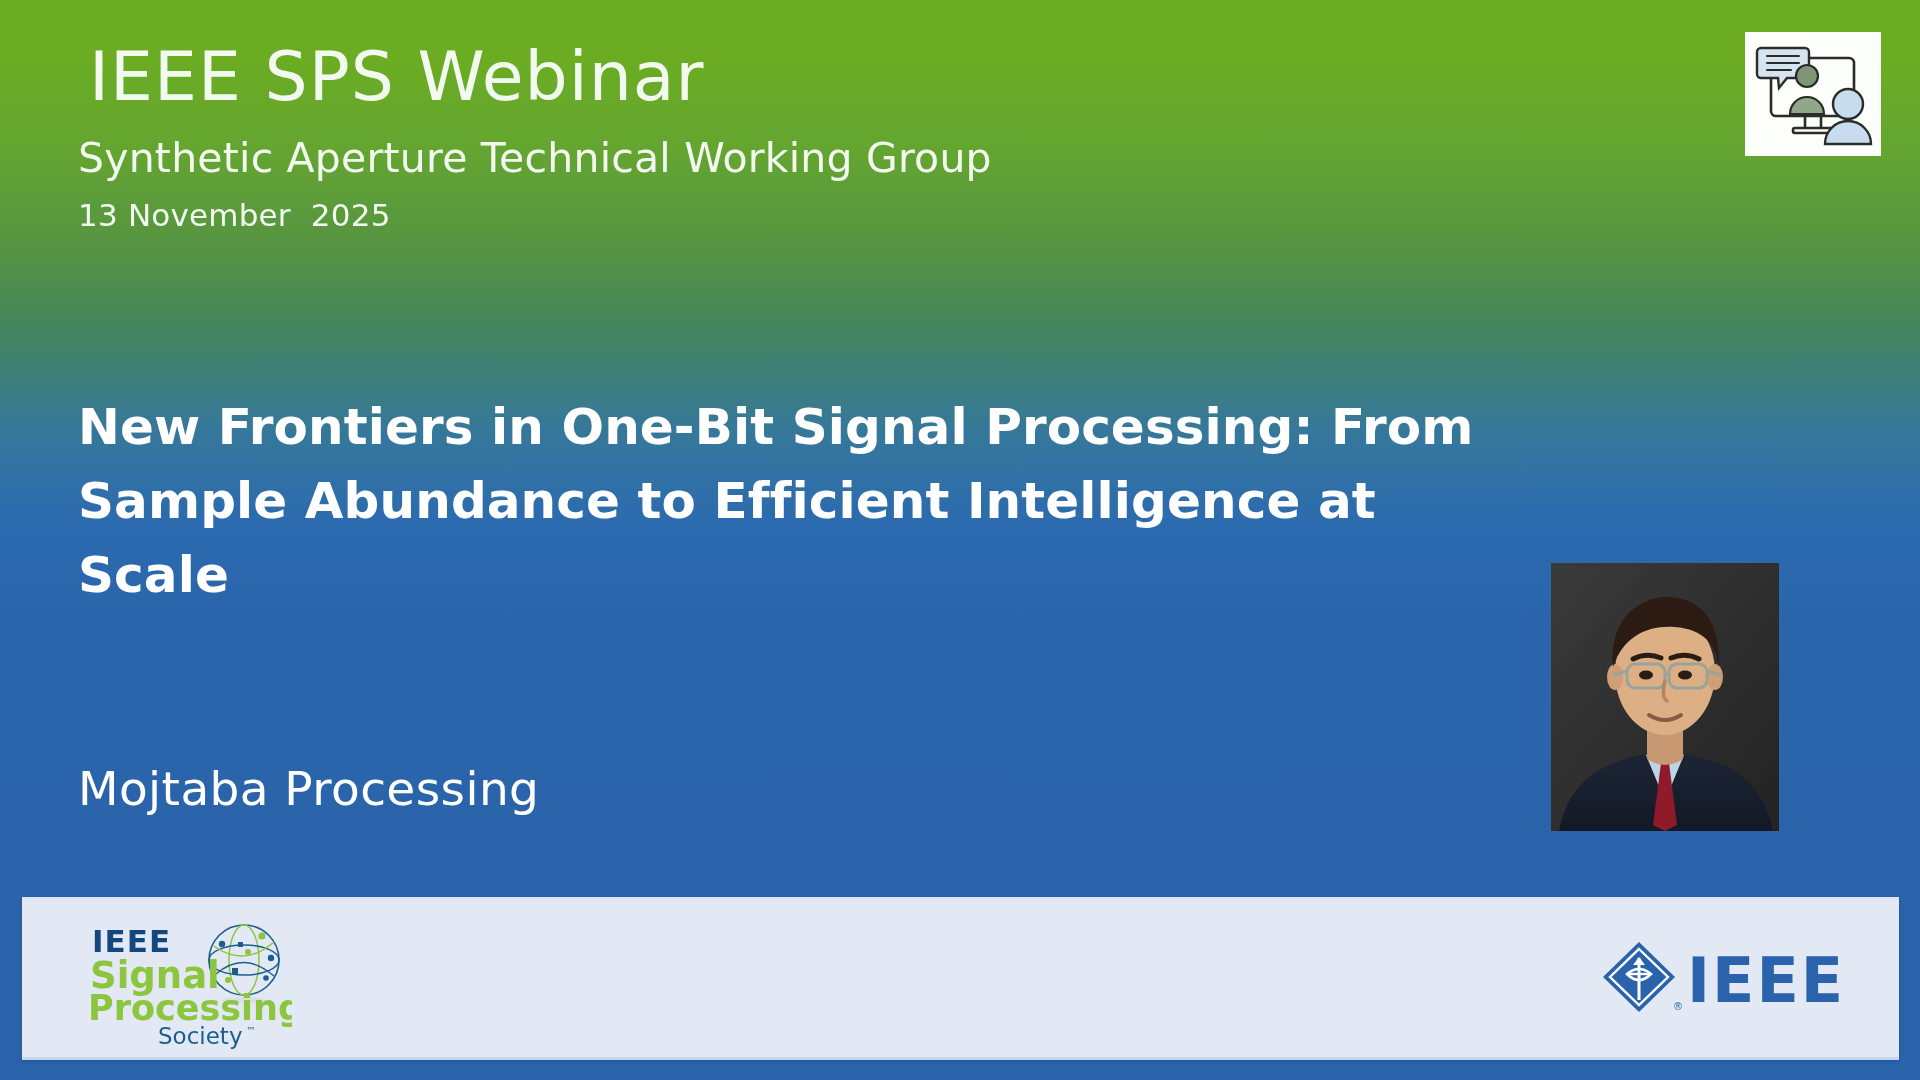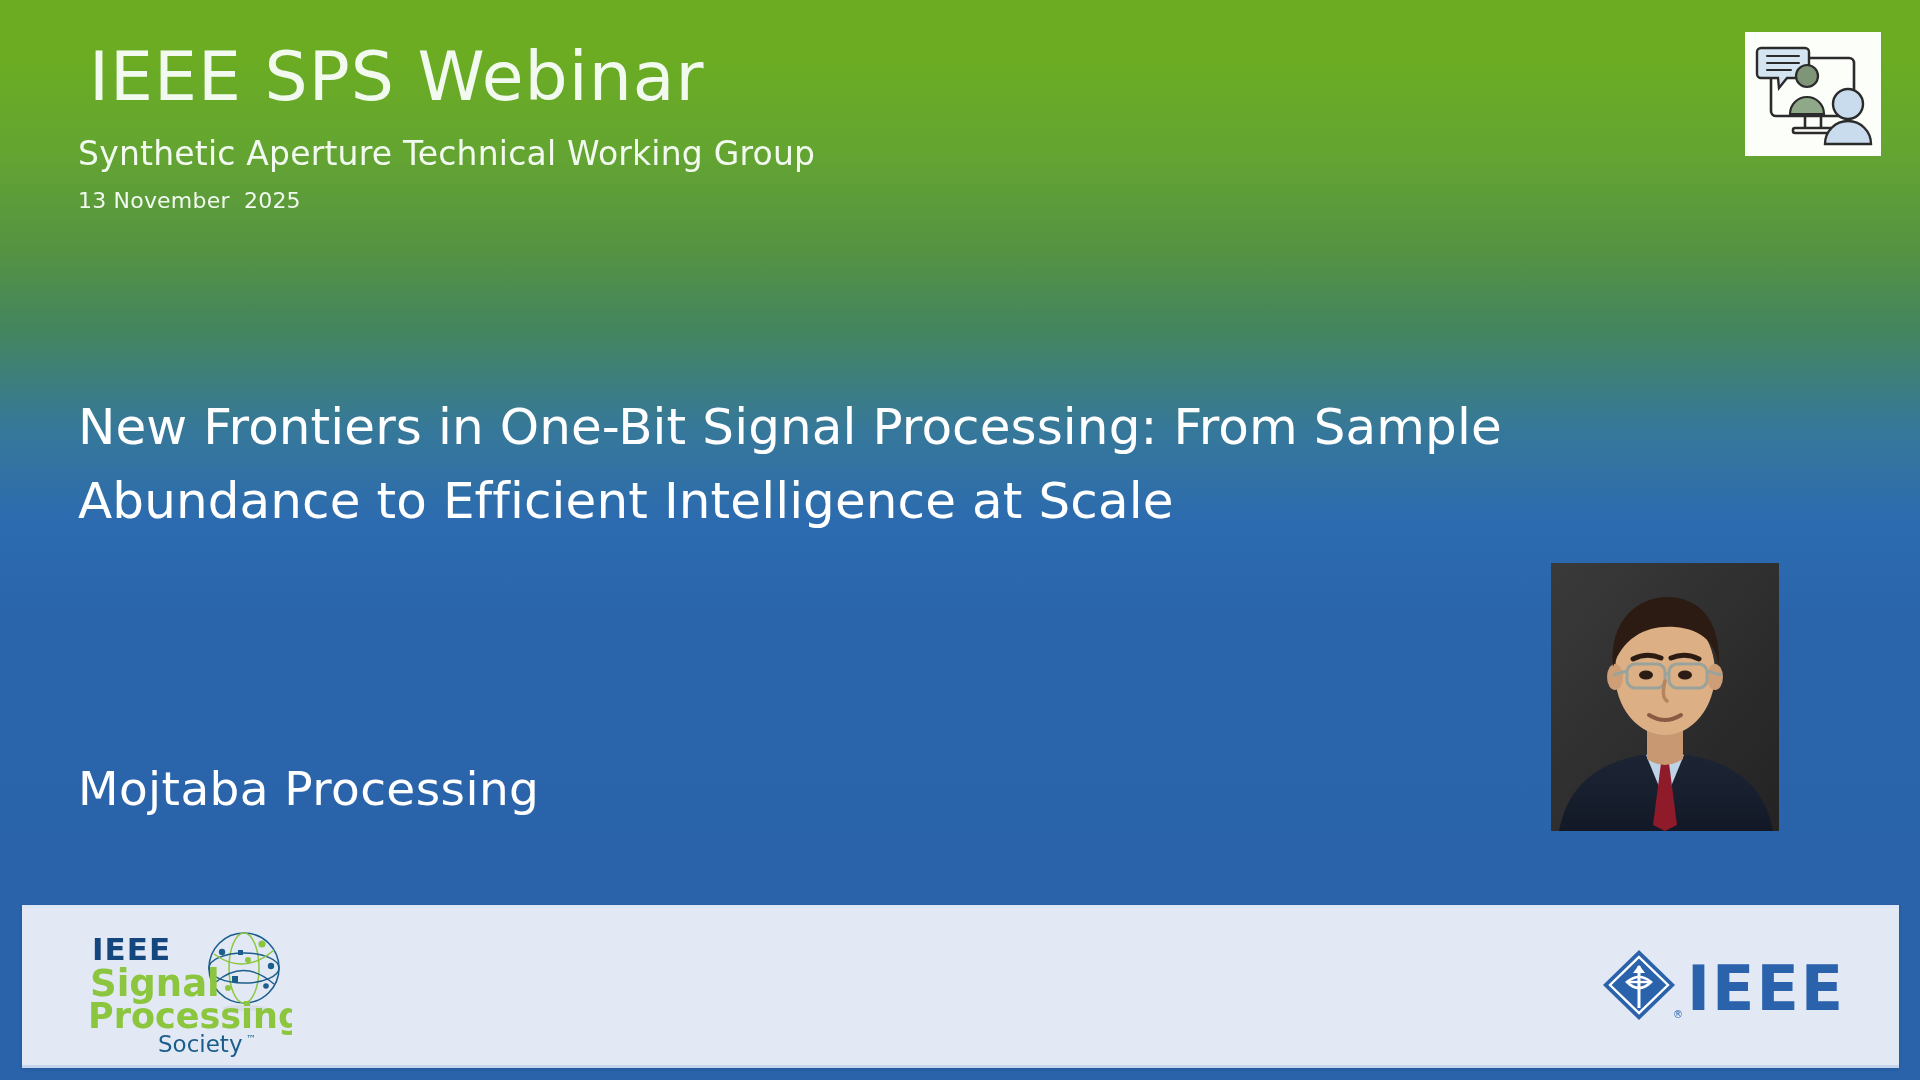--- a/index.html
+++ b/index.html
@@ -41,29 +41,29 @@
     font-family: "DejaVu Sans", sans-serif;
     font-size: 68px;
     font-weight: 400;
     color: #F2FAF0;
     letter-spacing: 1px;
     line-height: 1.05;
     margin: 11px;
     white-space: nowrap;
   }
   .webinar-subtitle {
-    font-size: 33px;
+    font-size: 41px;
     font-weight: 400;
     color: #F2FAF0;
     margin: 22px 0 0 0;
     letter-spacing: 0.2px;
     white-space: nowrap;
   }
   .webinar-date {
-    font-size: 22px;
+    font-size: 31px;
     font-weight: 400;
     color: #F2FAF0;
     margin: 15px 0 0 0;
     letter-spacing: 0.2px;
     white-space: pre;
   }
 
   
   .webinar-icon-box {
     position: absolute;
@@ -75,21 +75,21 @@
   }
   .webinar-icon-box svg { display: block; width: 100%; height: 100%; }
 
   
   .talk-title {
     position: absolute;
     left: 78px;
     top: 390px;
     width: 1430px;
     font-size: 50px;
-    font-weight: 400;
+    font-weight: 700;
     color: #FFFFFF;
     line-height: 1.48;
     letter-spacing: 0.1px;
   }
 
   
   .speaker-name {
     position: absolute;
     left: 78px;
     top: 761px;
@@ -115,21 +115,20 @@
   .footer-panel {
     position: absolute;
     left: 22px;
     top: 897px;
     width: 1877px;
     height: 163px;
     background: #E2E8F4;
     border-top: 3px solid #DCE6F7;
     border-bottom: 3px solid #C6D5EE;
     box-shadow: 0 1px 3px rgba(20,50,100,0.25);
-    margin-top: 8px;
   }
   .sps-logo {
     position: absolute;
     left: 48px;
     top: 14px;
     width: 222px;
     height: 136px;
   }
   .sps-logo svg { display:block; width:100%; height:100%; }
 

